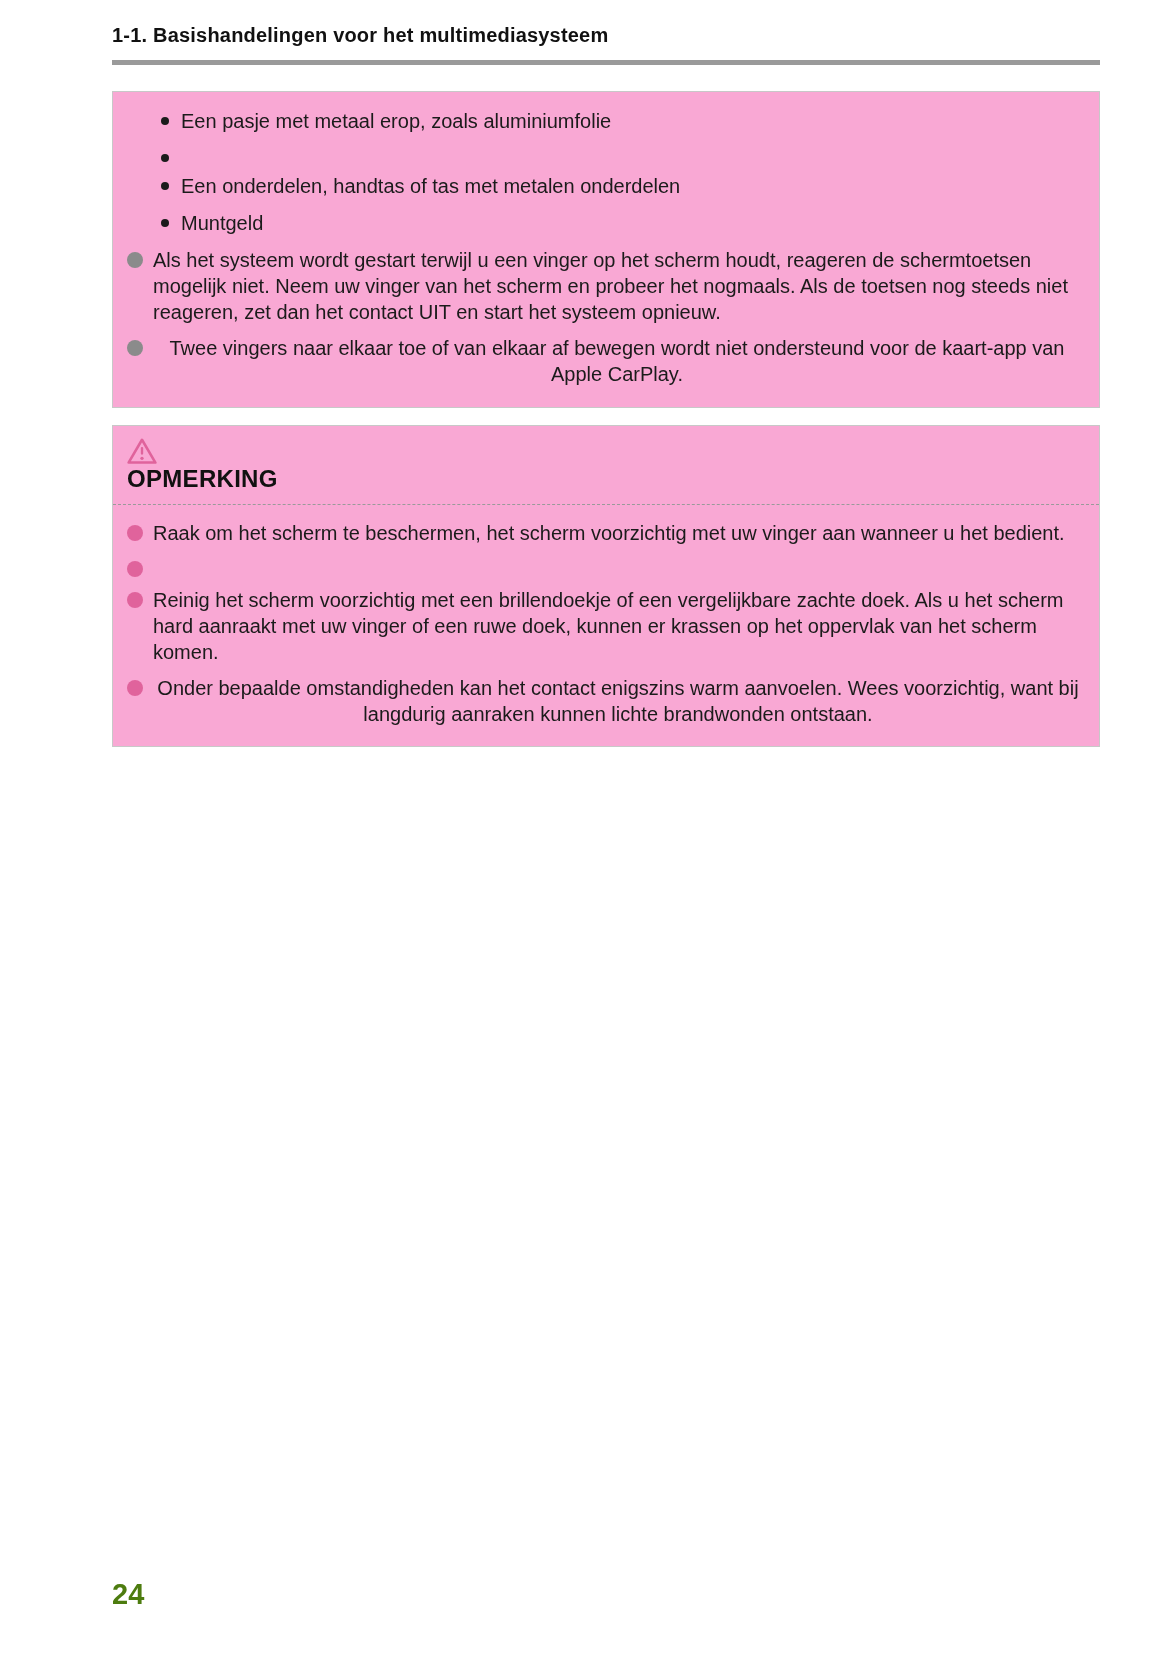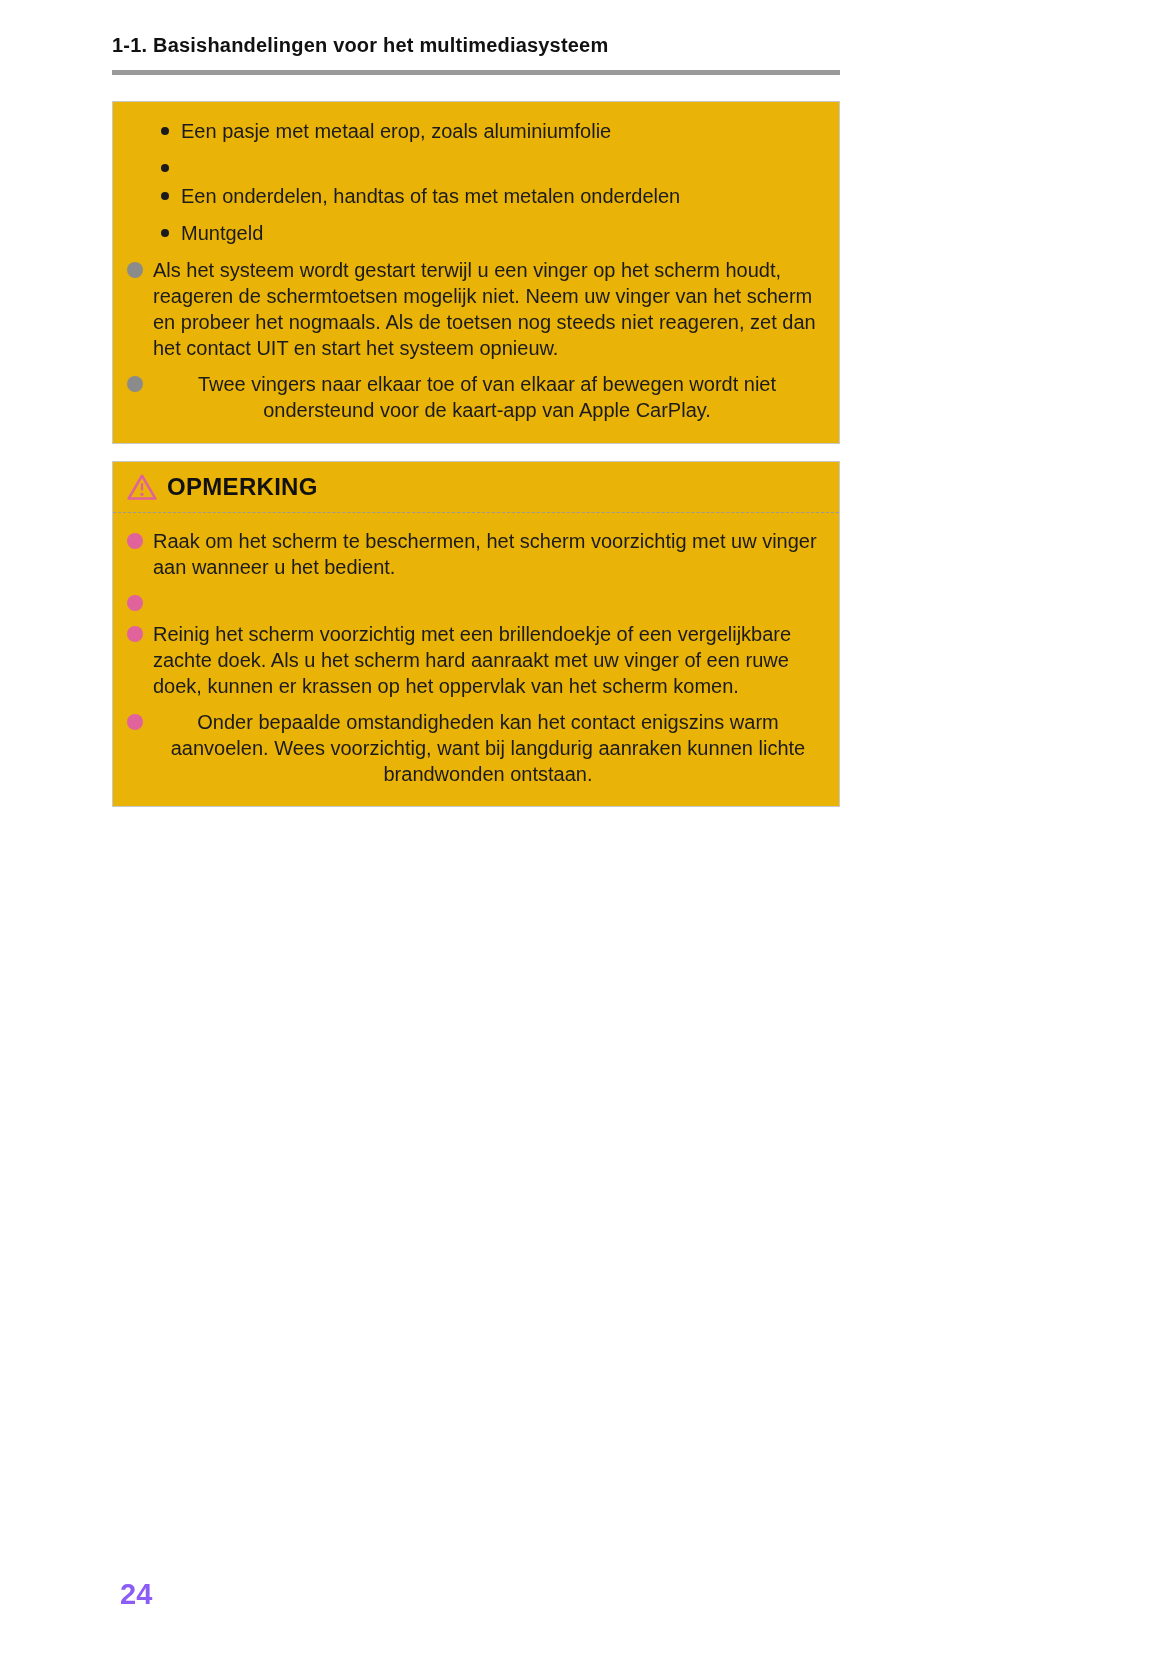--- a/index.html
+++ b/index.html
@@ -7,37 +7,37 @@
   body {
     width: 1165px;
     height: 1653px;
     position: relative;
     font-family: "Liberation Sans", sans-serif;
     color: #1b1b1b;
     overflow: hidden;
   }
   .content {
     margin-left: 112px;
-    width: 728px;
-    padding-top: 34px;
+    width: 988px;
+    padding-top: 24px;
   }
   .page-header {
     font-size: 20px;
     font-weight: bold;
     color: #111;
     letter-spacing: 0.2px;
   }
   .header-rule {
     height: 5px;
     background: var(--rule-gray, #9a9a9a);
     margin-top: 13px;
   }
   .box {
     border: 1px solid var(--box-border, #c8c8c8);
-    background: #eab308;
+    background: #f9a8d4;
   }
   .info-box {
     margin-top: 26px;
     padding: 16px 18px 20px 14px;
   }
   ul { list-style: none; }
   .dot-list {
     margin-left: 34px;
     margin-bottom: 8px;
   }
@@ -76,42 +76,43 @@
   .gray-circle { background: var(--bullet-gray, #8b8b8b); }
   .pink-circle { background: var(--accent-pink, #e0639c); }
   .notice-box {
     margin-top: 17px;
   }
   .notice-header {
     display: flex;
     align-items: flex-start;
     padding: 11px 14px 11px 14px;
     border-bottom: 1px dashed #9a9a9a;
+    flex-direction: column;
   }
   .warn-icon {
     display: block;
     margin-right: 10px;
   }
   .notice-title {
     font-size: 24px;
     font-weight: bold;
     color: #111;
     letter-spacing: 0.3px;
   }
   .notice-list {
     padding: 15px 16px 19px 14px;
   }
   .txt { display: block; }
   .page-number {
     position: absolute;
-    left: 120px;
+    left: 112px;
     top: 1578px;
     font-size: 29px;
     font-weight: bold;
-    color: #8b5cf6;
+    color: #4d7c0f;
   }
 </style>
 </head>
 <body>
 
 <div class="content">
 
   <div class="page-header">1-1. Basishandelingen voor het multimediasysteem</div>
   <div class="header-rule"></div>
 

